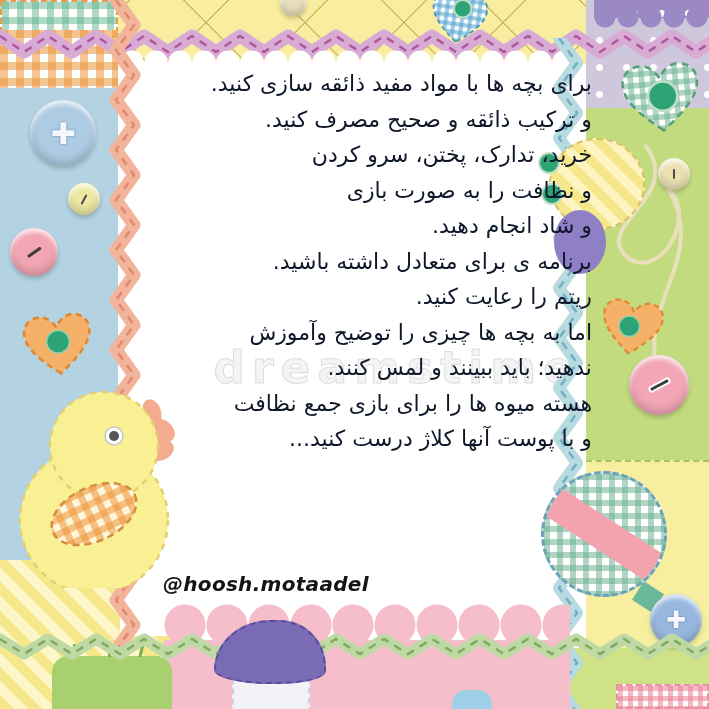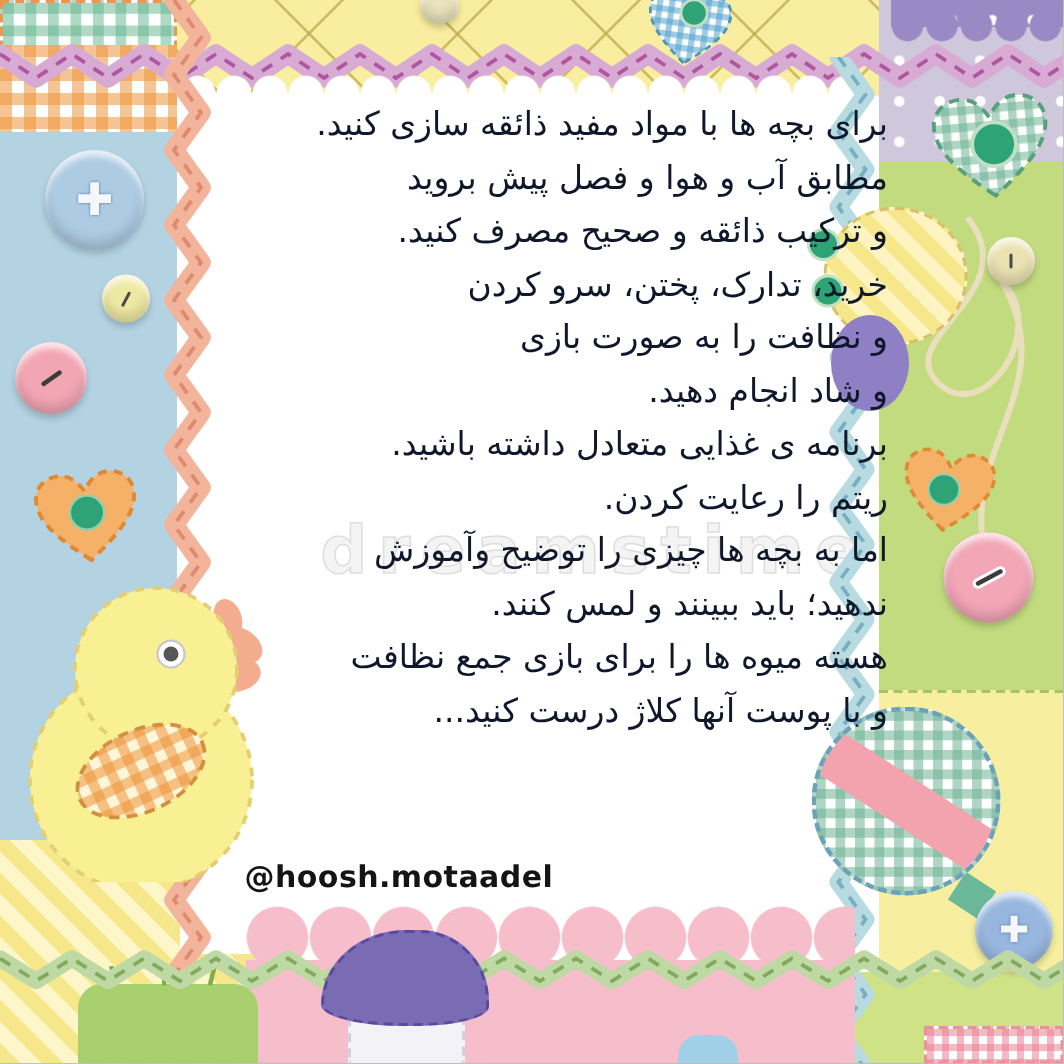--- a/index.html
+++ b/index.html
@@ -61,21 +61,21 @@
   .scallop-row{background-repeat:repeat-x;}
 
   
   .quote-line{
     position:relative;display:block;height:35.5px;line-height:35.5px;
     text-align:right;direction:rtl;white-space:nowrap;
     font-size:22px;color:#0f172a;
   }
   #handle{
     position:absolute;left:163px;top:572px;font-size:20px;font-weight:bold;
-    color:#141414;letter-spacing:.3px;
+    color:#141414;letter-spacing:.3px;font-style:italic;
   }
   #watermark{
     position:absolute;left:150px;top:342px;width:430px;text-align:right;
     font-size:44px;font-weight:bold;letter-spacing:7px;
     color:rgba(205,205,205,.22);
     -webkit-text-stroke:1px rgba(160,160,160,.30);
     pointer-events:none;
   }
 </style>
 </head>
@@ -190,27 +190,26 @@
     <polyline id="rz4" fill="none" stroke="#bed9a4" stroke-width="11" stroke-linejoin="round" stroke-linecap="round" points="0,9 24,24 48,9 72,24 96,9 120,24 144,9 168,24 192,9 216,24 240,9 264,24 288,9 312,24 336,9 360,24 384,9 408,24 432,9 456,24 480,9 504,24 528,9 552,24 576,9 600,24 624,9 648,24 672,9 696,24 720,9"></polyline>
     <polyline id="rz4d" fill="none" stroke="#84a95e" stroke-width="2.5" stroke-dasharray="8 7" points="0,9 24,24 48,9 72,24 96,9 120,24 144,9 168,24 192,9 216,24 240,9 264,24 288,9 312,24 336,9 360,24 384,9 408,24 432,9 456,24 480,9 504,24 528,9 552,24 576,9 600,24 624,9 648,24 672,9 696,24 720,9"></polyline>
   </svg>
 
   <div class="abs" style="left:232px;top:668px;width:78px;height:41px;background:#f3f3f7;border:2px dashed #cfcfe0;border-bottom:none;border-radius:10px 10px 0 0"></div>
   <div class="abs" style="left:214px;top:620px;width:112px;height:64px;background:#7a6bb5;border:2.5px dashed #594a9e;border-radius:55% 45% 46% 54% / 85% 80% 22% 24%"></div>
   <div class="abs" style="left:452px;top:690px;width:40px;height:19px;background:#9fd0e8;border-radius:14px 14px 0 0"></div>
 
   <div class="abs" style="left:118px;top:66px;width:474px">
     <span class="quote-line">برای بچه ها با مواد مفید ذائقه سازی کنید.</span>
-    <span class="quote-line">مطابق آب و هوا و فصل پیش بروید</span>
     <span class="quote-line">و ترکیب ذائقه و صحیح مصرف کنید.</span>
     <span class="quote-line">خرید، تدارک، پختن، سرو کردن</span>
     <span class="quote-line">و نظافت را به صورت بازی</span>
     <span class="quote-line">و شاد انجام دهید.</span>
-    <span class="quote-line">برنامه ی غذایی متعادل داشته باشید.</span>
-    <span class="quote-line">ریتم را رعایت کردن.</span>
+    <span class="quote-line">برنامه ی برای متعادل داشته باشید.</span>
+    <span class="quote-line">ریتم را رعایت کنید.</span>
     <span class="quote-line">اما به بچه ها چیزی را توضیح وآموزش</span>
     <span class="quote-line">ندهید؛ باید ببینند و لمس کنند.</span>
     <span class="quote-line">هسته میوه ها را برای بازی جمع نظافت</span>
     <span class="quote-line">و با پوست آنها کلاژ درست کنید...</span>
   </div>
   <div id="handle">@hoosh.motaadel</div>
 
   <svg width="0" height="0" style="position:absolute" aria-hidden="true">
     <defs>
       <pattern id="gTeal" width="13" height="13" patternUnits="userSpaceOnUse">

